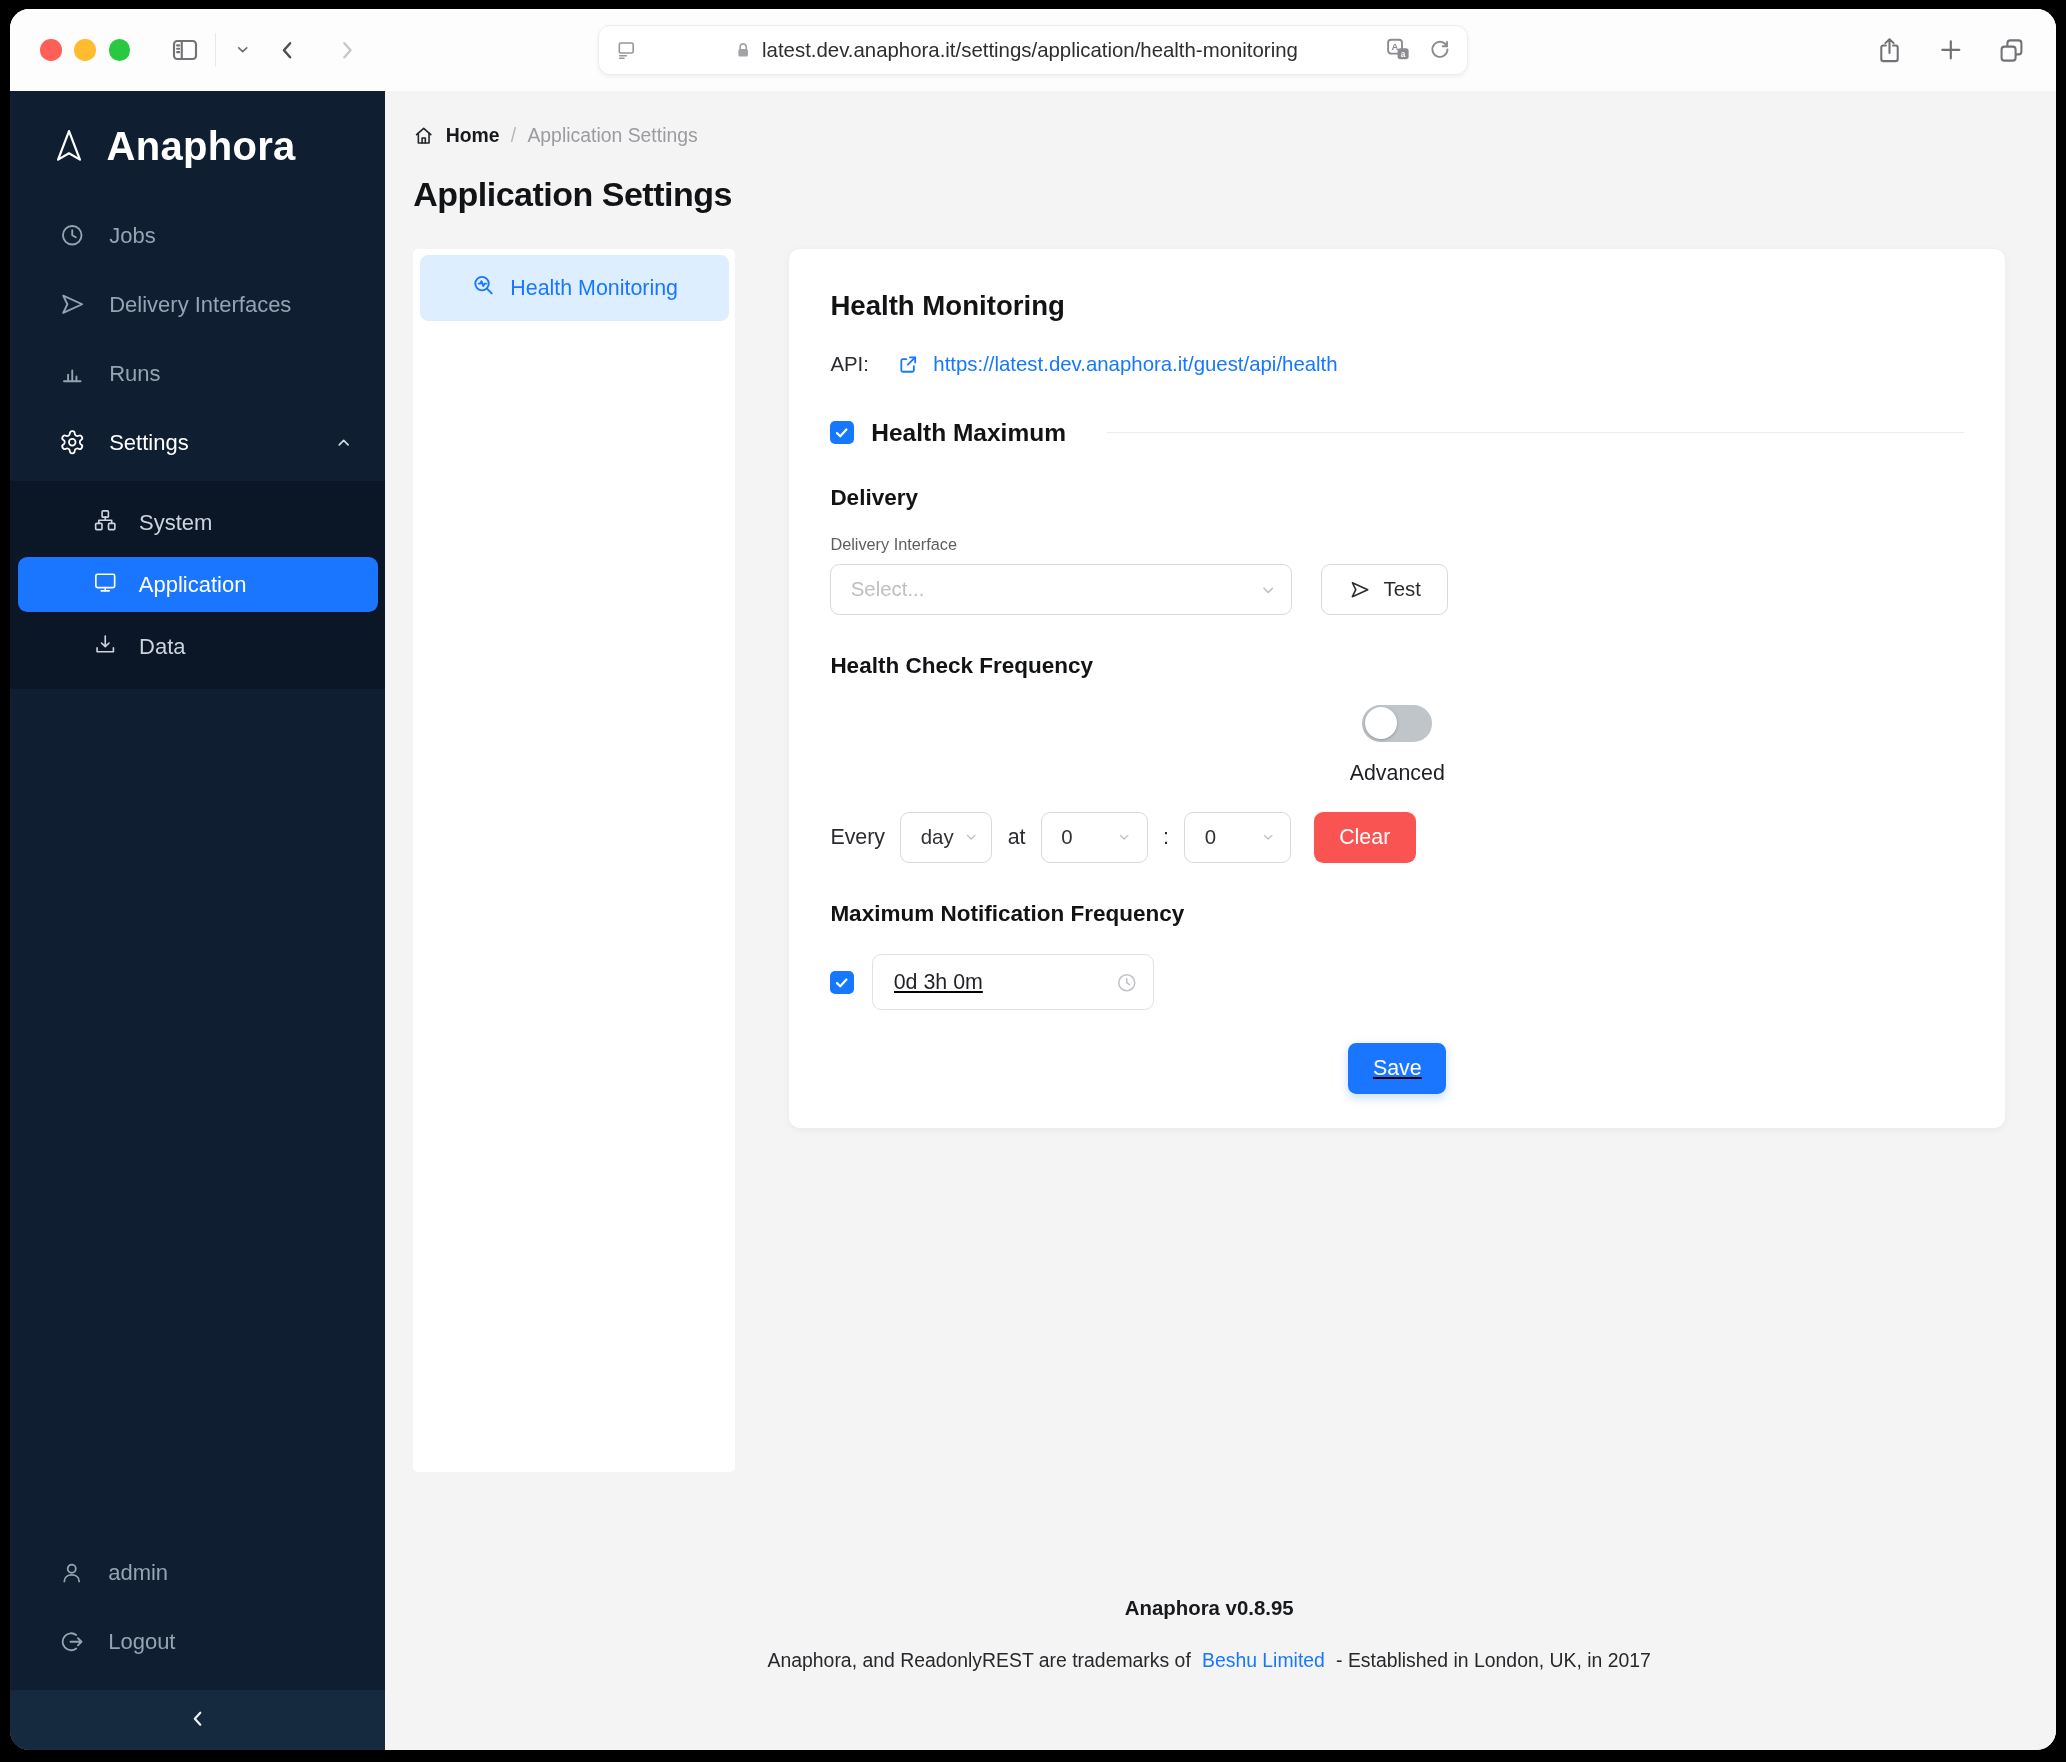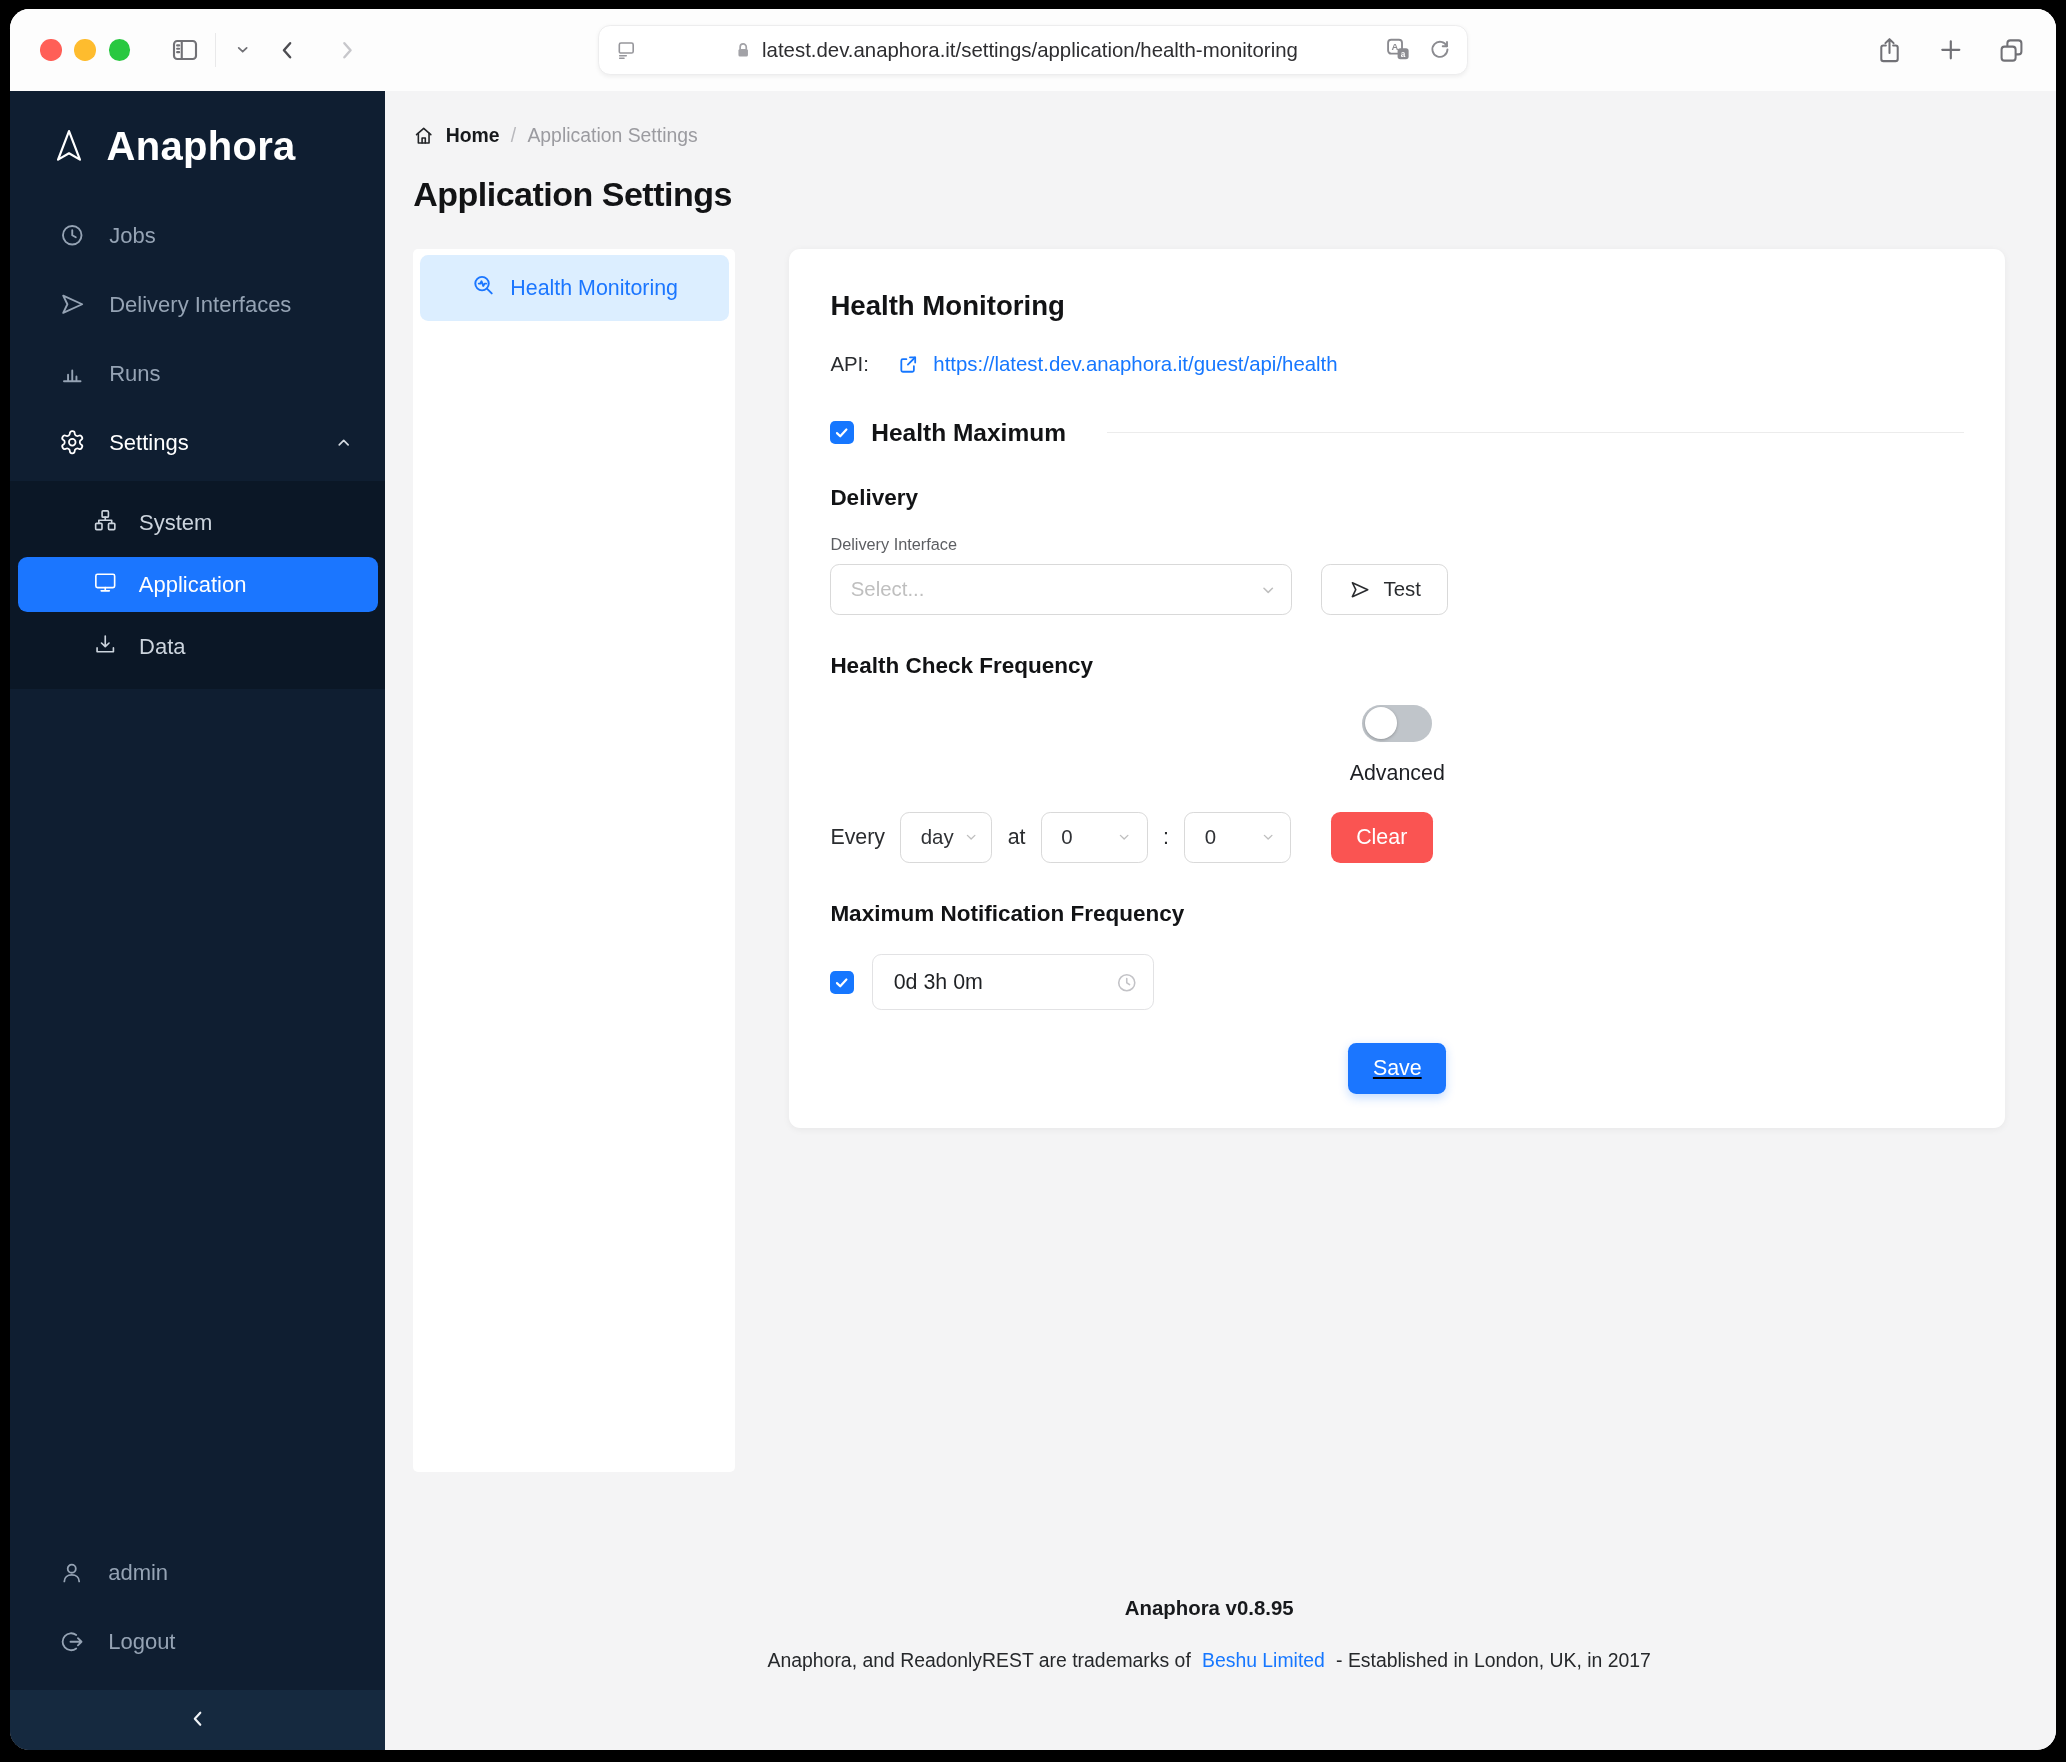--- a/index.html
+++ b/index.html
@@ -111,27 +111,27 @@
     height:51px;padding:0 26.5px;border:1px solid #d9d9d9;border-radius:9.2px;background:#fff;
     display:flex;align-items:center;gap:13.3px;font-size:20.4px;color:#2a2c2f;font-family:inherit;
   }
   .toggle-row{display:flex;align-items:center;gap:19.4px;margin-top:25.5px;flex-direction:column;}
   .toggle{width:70px;height:37px;border-radius:18.4px;background:#c0c5ca;position:relative;flex:none;}
   .knob{position:absolute;left:2.6px;top:2.6px;width:32px;height:32px;border-radius:50%;background:#fff;box-shadow:0 1px 3.1px rgba(0,0,0,.25);}
   .toggle-label{font-size:21.4px;color:#1d1f23;}
   .cron-row{display:flex;align-items:center;gap:15.3px;margin-top:25.5px;font-size:21.4px;color:#2a2c2f;}
   .clear-btn{
     height:51px;padding:0 25.5px;background:var(--color-danger,#fa5452);color:#fff;border:none;
-    border-radius:9.2px;font-size:21.4px;font-family:inherit;margin-left:24px;
+    border-radius:9.2px;font-size:21.4px;font-family:inherit;margin-left:7px;
   }
   .checkbox{
     width:23.5px;height:23.5px;border-radius:5.1px;background:var(--color-link,#1677ff);
     display:flex;align-items:center;justify-content:center;flex:none;color:#fff;
   }
-  .duration-row{display:flex;align-items:center;gap:18.4px;margin-top:27.6px;}
+  .duration-row{display:flex;align-items:center;gap:18.4px;margin-top:27.6px;text-decoration:underline;}
   .duration-box{
     width:282px;height:56px;border:1px solid #e2e2e4;border-radius:9.2px;background:#fff;
     display:flex;align-items:center;padding:0 14.3px 0 20.4px;box-sizing:border-box;
   }
   .duration-input{border:none;outline:none;font-size:21.4px;color:#1f2124;flex:1;min-width:0;background:transparent;font-family:inherit;padding:0;}
   .clock-ic{color:#c3c3c7;display:flex;}
   .save-row{display:flex;justify-content:center;margin-top:33px;text-decoration:underline;}
   .save-btn{
     width:98px;height:51px;background:var(--color-accent,#1b76ff);color:#fff;border:none;
     border-radius:8.2px;font-size:21.4px;font-family:inherit;box-shadow:0 3.1px 9.2px rgba(27,118,255,.25);

